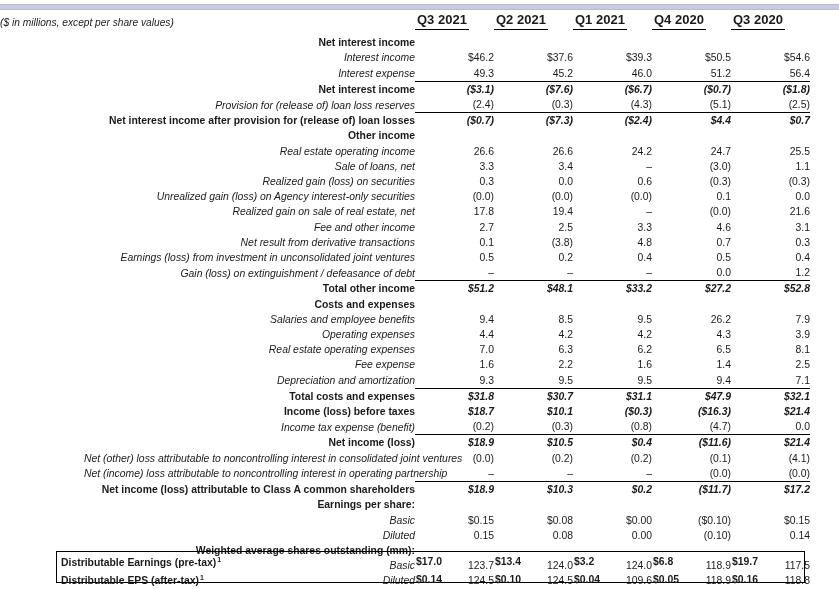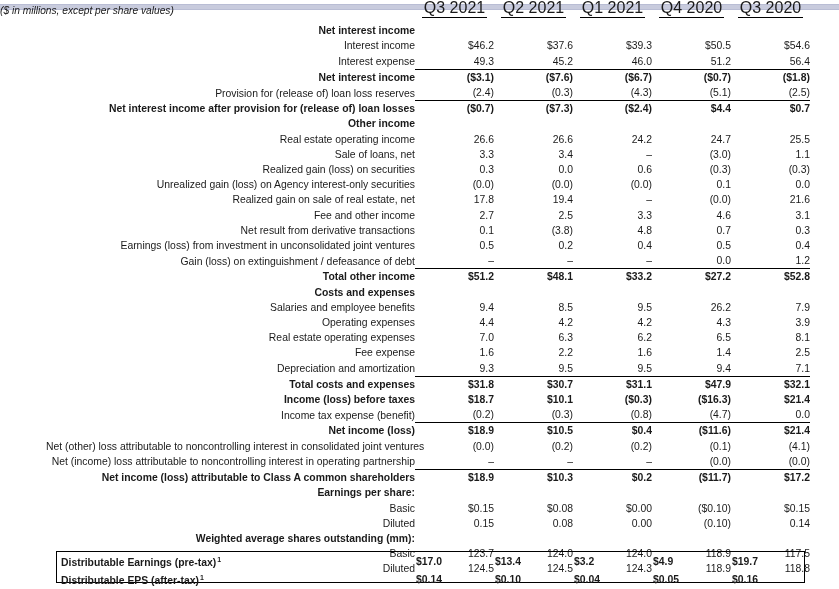--- a/index.html
+++ b/index.html
@@ -21,21 +21,21 @@
     left: 0;
     width: 839px;
     height: 4px;
     background: #c8cbdd;
     border-top: 1px solid #b9bdd4;
     border-bottom: 1px solid #b9bdd4;
   }
 
   #sheet {
     position: absolute;
-    top: 0;
+    top: 12px;
     left: 0;
     width: 808px;
   }
 
   table.fin {
     border-collapse: collapse;
     table-layout: fixed;
     width: 812px;
     margin-left: 0px;
     font-size: 10.4px;
@@ -52,36 +52,36 @@
     height: 15.2px;
     white-space: nowrap;
   }
 
   
   td.lbl {
     text-align: right;
     padding-left: 56px;
   }
   td.lbl.ind0 { padding-left: 56px; font-weight: bold; }
-  td.lbl.ind1 { padding-left: 46px; }
+  td.lbl.ind1 { padding-left: 84px; font-style: italic; }
   td.lbl.ind2 { padding-left: 84px; font-weight: bold; }
 
   
   td.num {
     text-align: right;
     padding-right: 14px;
   }
-  td.num.b { font-weight: bold; }
+  td.num.b { font-weight: bold; font-style: italic; }
 
   
   td.hdr {
-    text-align: center;
+    text-align: left;
     padding-right: 14px;
-    font-weight: normal;
-    font-size: 16px;
+    font-weight: bold;
+    font-size: 13px;
     padding-bottom: 2px;
   }
   td.hdr > span.hdr-inner {
     display: inline-block;
     border-bottom: 1px solid #000;
     padding: 0 2px 2px 2px;
   }
 
   td.cap {
     text-align: left;
@@ -509,21 +509,21 @@
     <td class="num">124.0</td>
     <td class="num">118.9</td>
     <td class="num">117.5</td>
     <td></td>
   </tr>
 
   <tr>
     <td class="lbl ind1">Diluted</td>
     <td class="num">124.5</td>
     <td class="num">124.5</td>
-    <td class="num">124.3</td>
+    <td class="num">109.6</td>
     <td class="num">118.9</td>
     <td class="num">118.8</td>
     <td></td>
   </tr>
 
   </tbody>
 </table>
 </div>
 
 <div id="box-wrap">
@@ -536,21 +536,21 @@
         <col class="b-num">
         <col class="b-num">
         <col class="b-pad">
     </colgroup>
     <tbody>
       <tr>
         <td class="blbl"><span>Distributable Earnings (pre-tax)</span><sup class="fn">1</sup></td>
         <td class="bnum">$17.0</td>
         <td class="bnum">$13.4</td>
         <td class="bnum">$3.2</td>
-        <td class="bnum">$4.9</td>
+        <td class="bnum">$6.8</td>
         <td class="bnum">$19.7</td>
         <td></td>
       </tr>
       <tr>
         <td class="blbl"><span>Distributable EPS (after-tax)</span><sup class="fn">1</sup></td>
         <td class="bnum">$0.14</td>
         <td class="bnum">$0.10</td>
         <td class="bnum">$0.04</td>
         <td class="bnum">$0.05</td>
         <td class="bnum">$0.16</td>

